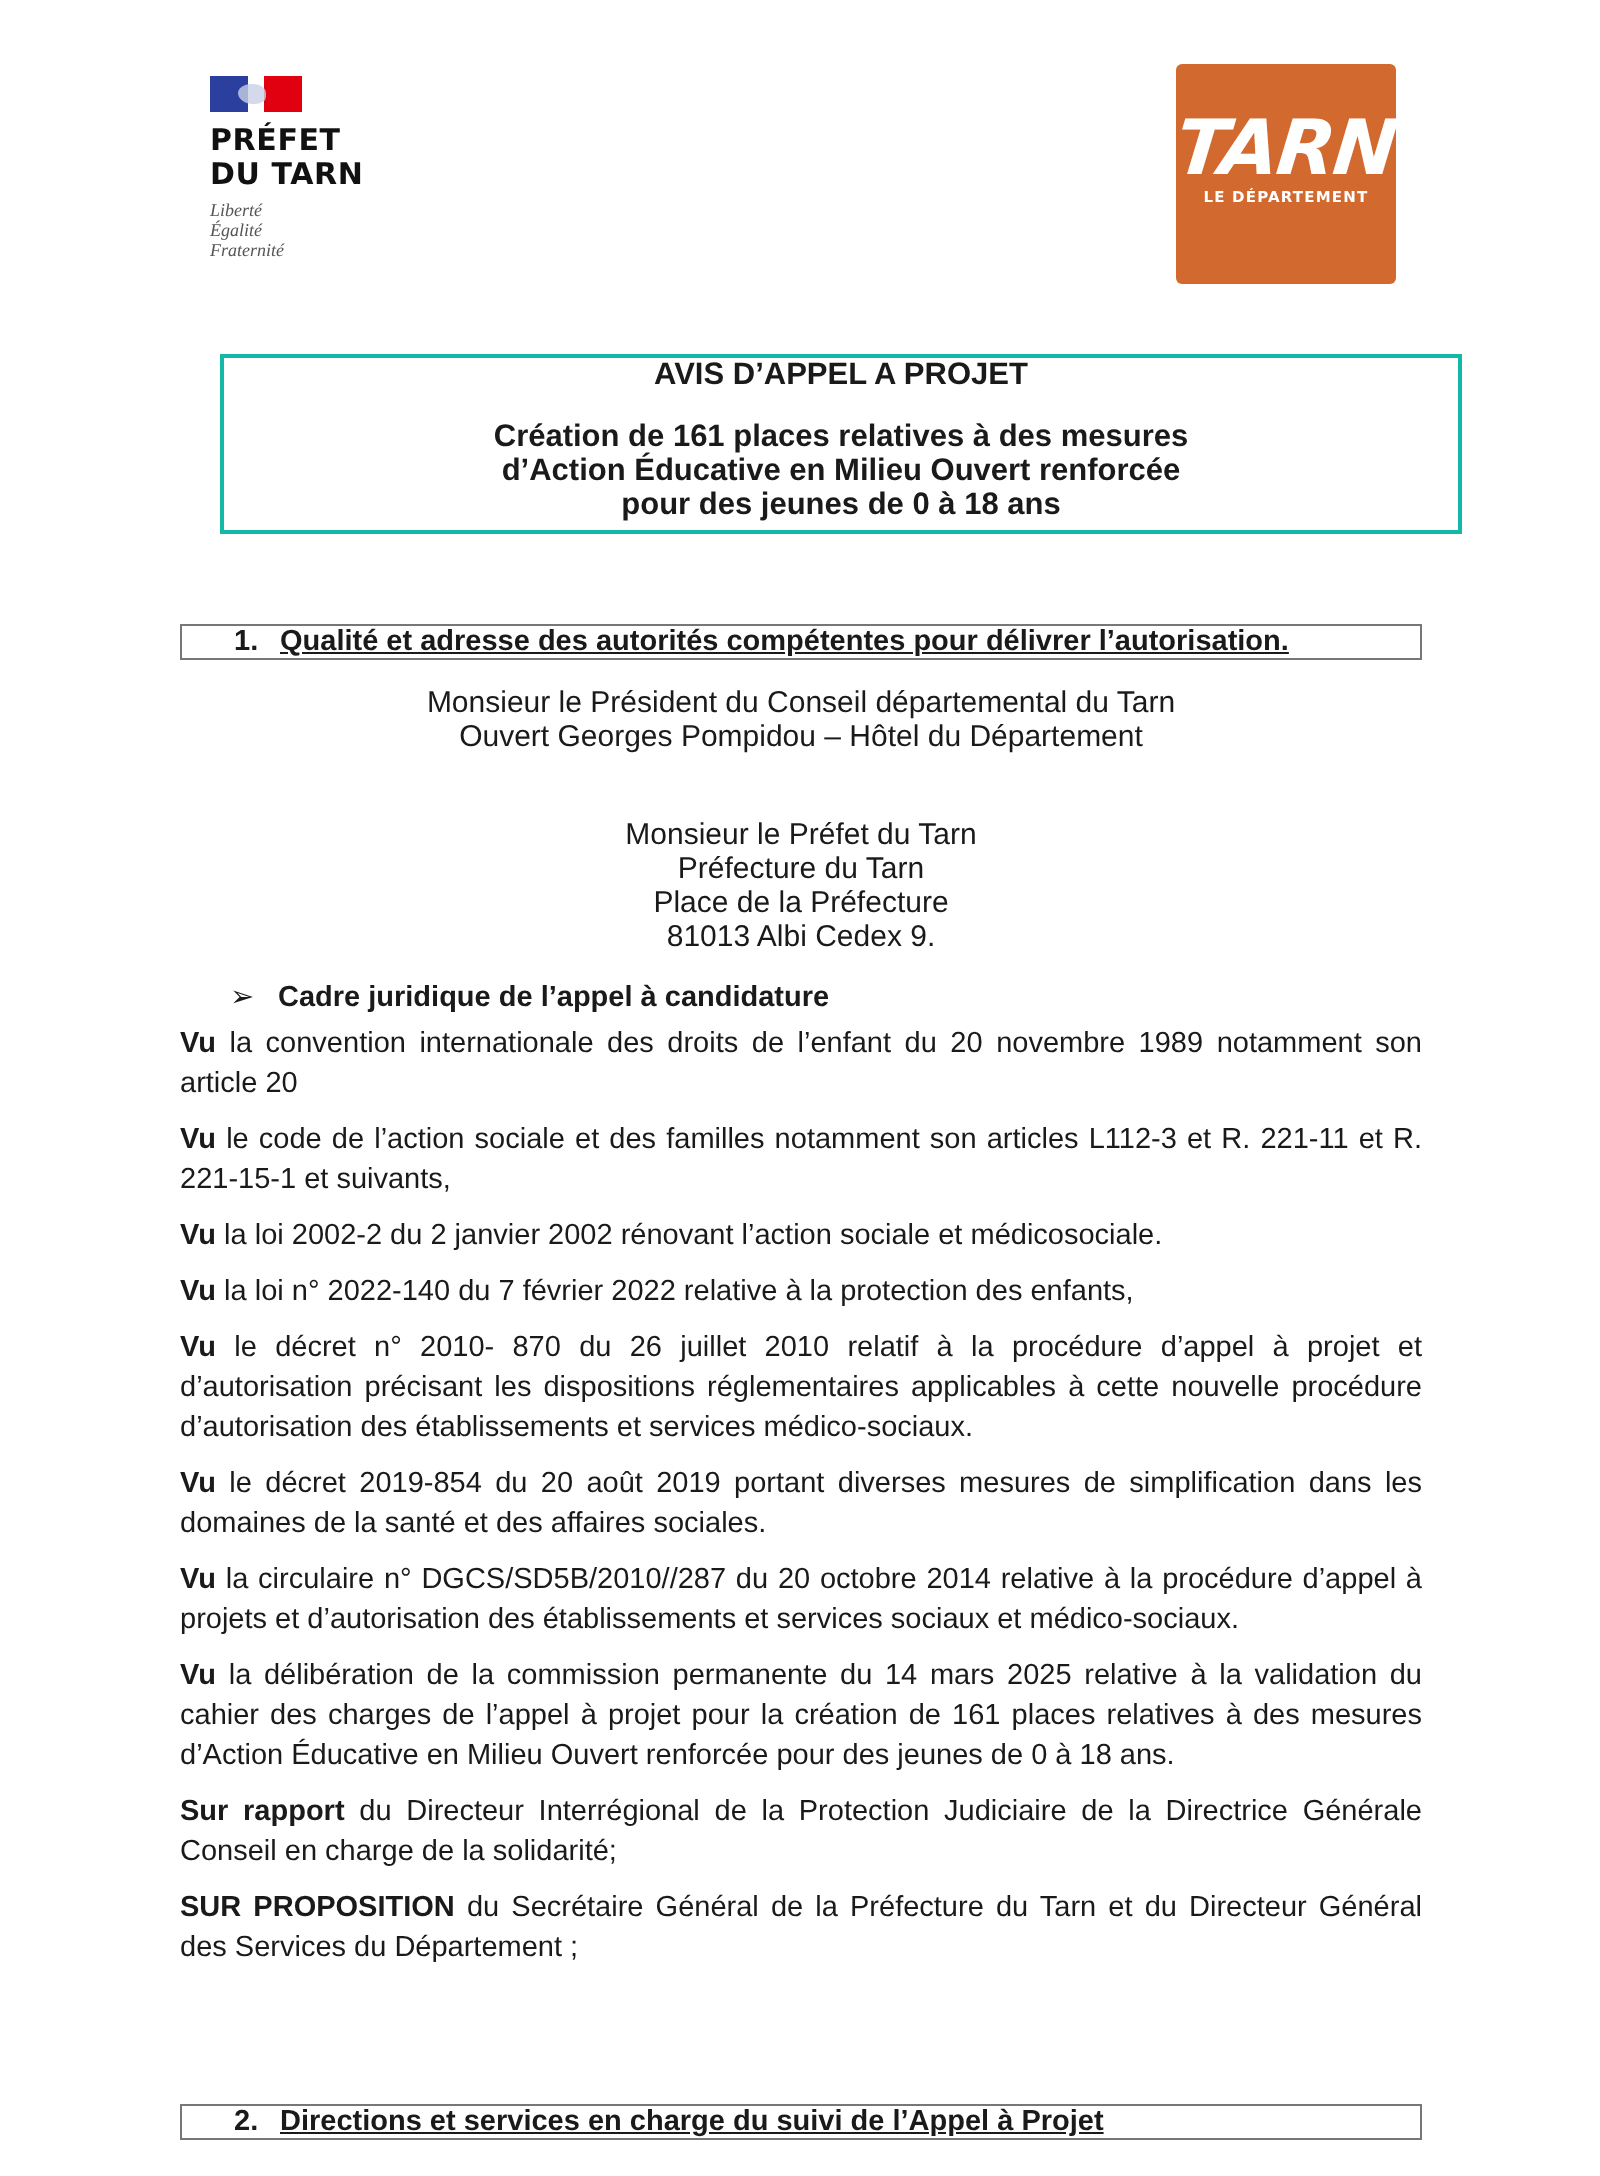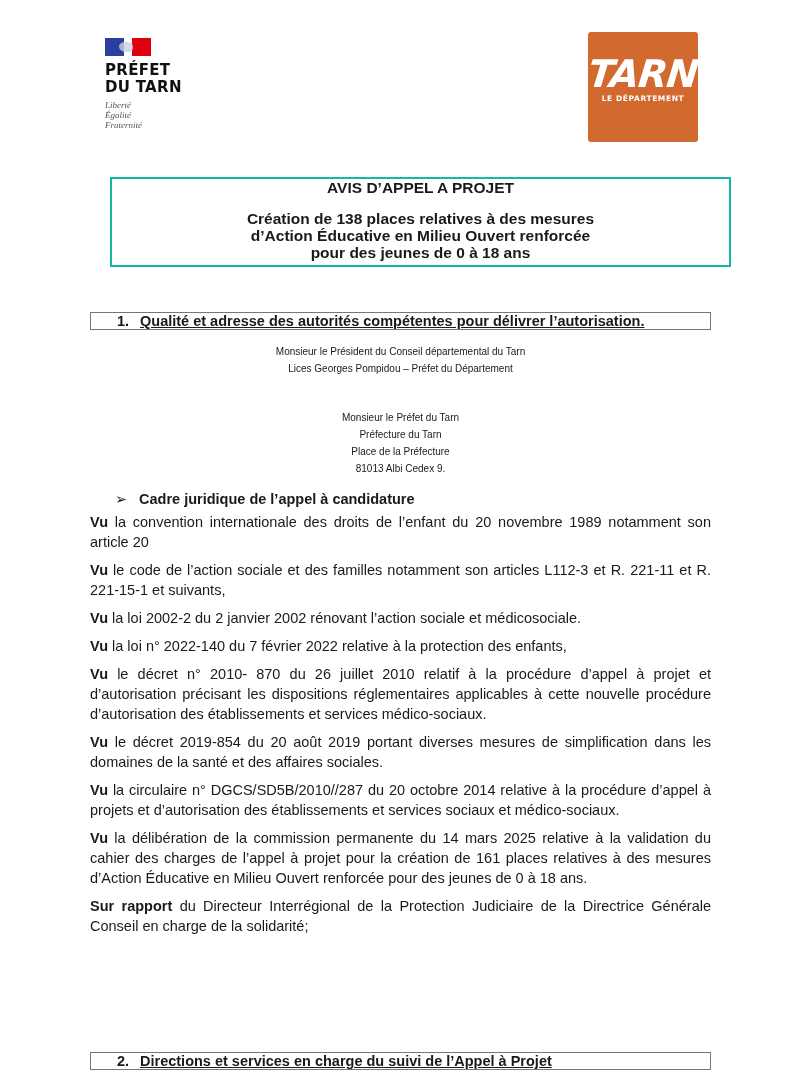--- a/index.html
+++ b/index.html
@@ -37,21 +37,21 @@
 
   
   .section-box { position: absolute; left: 90px; width: 621px; height: 18px;
                  border: 1px solid #777; box-sizing: border-box; font-weight: bold;
                  font-size: 14.5px; line-height: 16px; }
   .section-box .num { position: absolute; left: 26px; top: 0; }
   .section-box .label { position: absolute; left: 49px; top: 0; text-decoration: underline; }
 
   
   .address { position: absolute; left: 90px; width: 621px; text-align: center;
-             font-size: 10px; line-height: 17px; }
+             font-size: 15px; line-height: 17px; }
 
   
   .bullet-heading { position: absolute; left: 115px; top: 491px; font-weight: bold;
                     font-size: 14.5px; line-height: 17px; }
   .bullet-heading .arrow { display: inline-block; width: 24px; font-weight: normal; }
 
   
   .body { position: absolute; left: 90px; top: 512px; width: 621px; }
   .para { font-size: 14.5px; line-height: 20px; text-align: justify; margin: 0 0 8px 0; }
   .para b { font-weight: bold; }
@@ -81,34 +81,34 @@
   </div>
 
   <div class="tarn-logo">
     <div class="tarn-word">TARN</div>
     <div class="tarn-sub">LE DÉPARTEMENT</div>
   </div>
 
   <div class="title-box">
     <div class="title-main">AVIS D’APPEL A PROJET</div>
     <div class="title-sub">
-      <div>Création de 138 places relatives à des mesures</div>
+      <div>Création de 161 places relatives à des mesures</div>
       <div>d’Action Éducative en Milieu Ouvert renforcée</div>
       <div>pour des jeunes de 0 à 18 ans</div>
     </div>
   </div>
 
   <div class="section-box" style="top:312px;">
     <span class="num">1.</span>
     <span class="label">Qualité et adresse des autorités compétentes pour délivrer l’autorisation.</span>
   </div>
 
   <div class="address" style="top:343px;">
     <div>Monsieur le Président du Conseil départemental du Tarn</div>
-    <div>Lices Georges Pompidou – Préfet du Département</div>
+    <div>Ouvert Georges Pompidou – Hôtel du Département</div>
   </div>
 
   <div class="address" style="top:409px;">
     <div>Monsieur le Préfet du Tarn</div>
     <div>Préfecture du Tarn</div>
     <div>Place de la Préfecture</div>
     <div>81013 Albi Cedex 9.</div>
   </div>
 
   <div class="bullet-heading">
@@ -118,20 +118,21 @@
   <div class="body">
     <p class="para"><b>Vu</b><span> la convention internationale des droits de l’enfant du 20 novembre 1989 notamment son article 20</span></p>
     <p class="para"><b>Vu</b><span> le code de l’action sociale et des familles notamment son articles L112-3 et R. 221-11 et R. 221-15-1 et suivants,</span></p>
     <p class="para"><b>Vu</b><span> la loi 2002-2 du 2 janvier 2002 rénovant l’action sociale et médicosociale.</span></p>
     <p class="para"><b>Vu</b><span> la loi n° 2022-140 du 7 février 2022 relative à la protection des enfants,</span></p>
     <p class="para"><b>Vu</b><span> le décret n° 2010- 870 du 26 juillet 2010 relatif à la procédure d’appel à projet et d’autorisation précisant les dispositions réglementaires applicables à cette nouvelle procédure d’autorisation des établissements et services médico-sociaux.</span></p>
     <p class="para"><b>Vu</b><span> le décret 2019-854 du 20 août 2019 portant diverses mesures de simplification dans les domaines de la santé et des affaires sociales.</span></p>
     <p class="para"><b>Vu</b><span> la circulaire n° DGCS/SD5B/2010//287 du 20 octobre 2014 relative à la procédure d’appel à projets et d’autorisation des établissements et services sociaux et médico-sociaux.</span></p>
     <p class="para"><b>Vu</b><span> la délibération de la commission permanente du 14 mars 2025 relative à la validation du cahier des charges de l’appel à projet pour la création de 161 places relatives à des mesures d’Action Éducative en Milieu Ouvert renforcée pour des jeunes de 0 à 18 ans.</span></p>
     <p class="para"><b>Sur rapport</b><span> du Directeur Interrégional de la Protection Judiciaire de la Directrice Générale Conseil en charge de la solidarité;</span></p>
+    <p class="para"><b>SUR PROPOSITION</b><span> du Secrétaire Général de la Préfecture du Tarn et du Directeur Général des Services du Département ;</span></p>
   </div>
 
   <div class="section-box" style="top:1052px;">
     <span class="num">2.</span>
     <span class="label">Directions et services en charge du suivi de l’Appel à Projet</span>
   </div>
 
 </div>
 
 </body></html>

